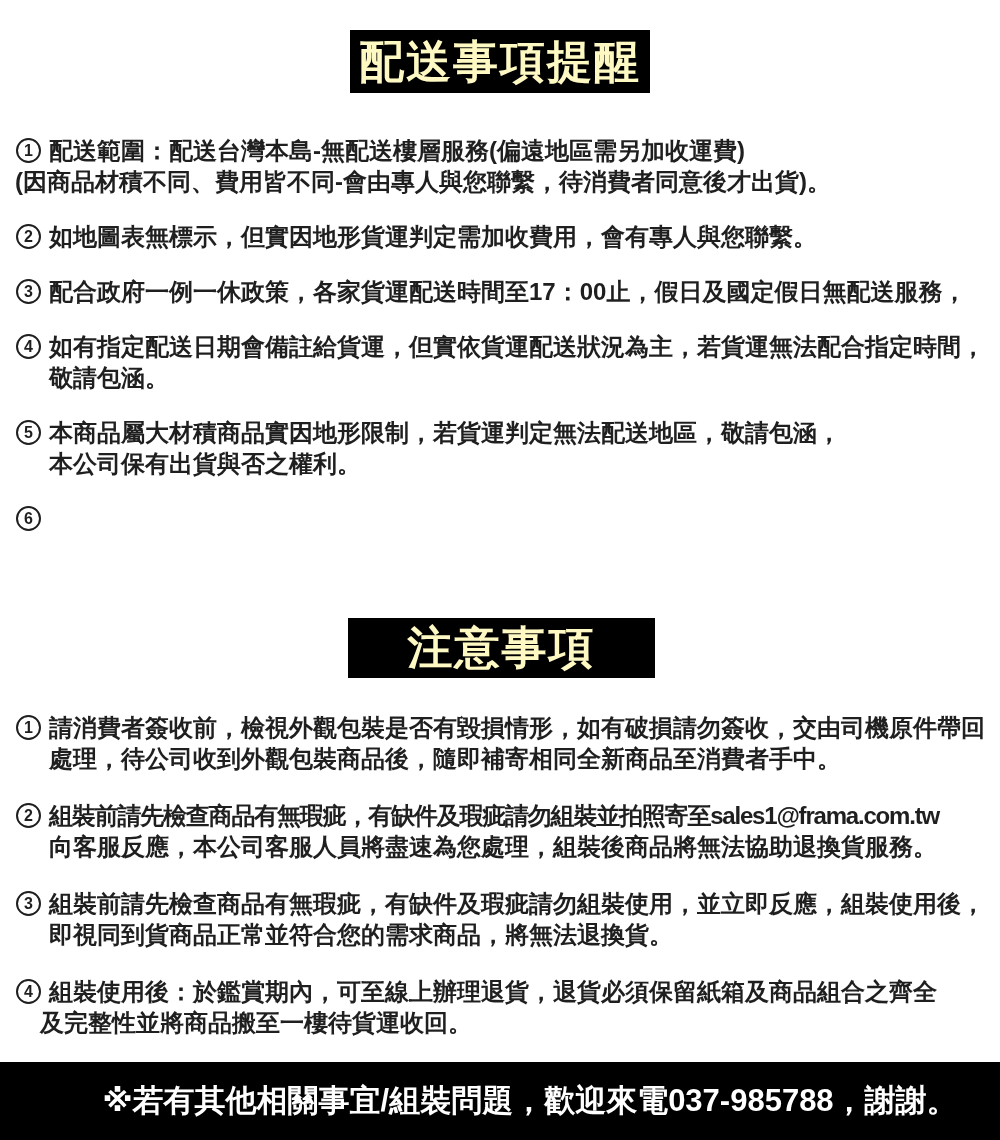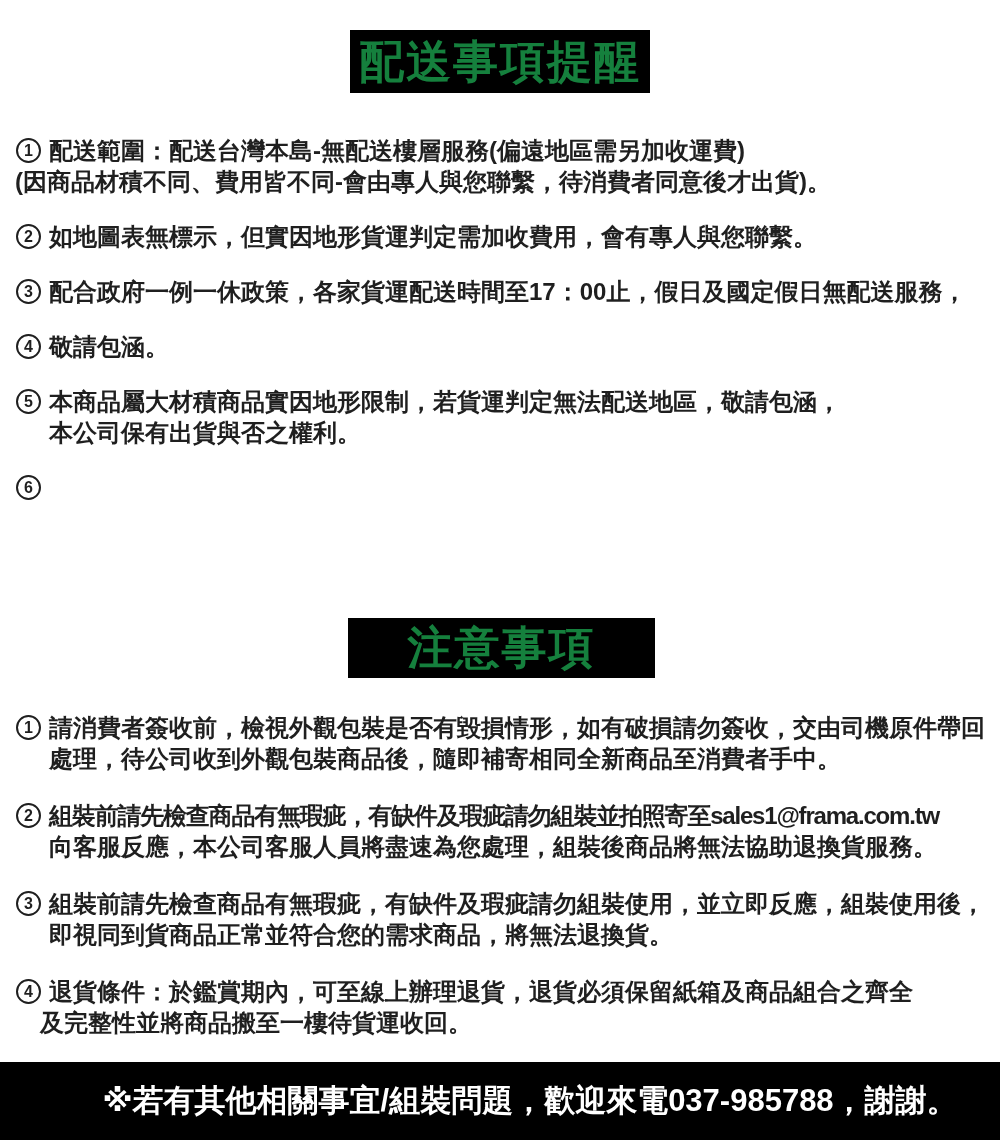--- a/index.html
+++ b/index.html
@@ -10,21 +10,21 @@
     position: relative;
     overflow: hidden;
     font-family: "Liberation Sans", "DejaVu Sans", sans-serif;
     color: #1f1f1f;
   }
 
   
   .banner {
     position: absolute;
     background: #000000;
-    color: #15803d;
+    color: #fef9c3;
     display: flex;
     align-items: center;
     justify-content: center;
     font-size: 45px;
     font-weight: bold;
     letter-spacing: 2px;
     white-space: nowrap;
   }
   .banner-shipping { top: 30px; left: 350px; width: 300px; height: 63px; }
   .banner-notice   { top: 618px; left: 348px; width: 307px; height: 60px; }
@@ -109,20 +109,21 @@
   <div class="item">
     <span class="num-badge">3</span>
     <div class="lines">
       <div class="line">配合政府一例一休政策，各家貨運配送時間至17：00止，假日及國定假日無配送服務，</div>
     </div>
   </div>
 
   <div class="item">
     <span class="num-badge">4</span>
     <div class="lines">
+      <div class="line">如有指定配送日期會備註給貨運，但實依貨運配送狀況為主，若貨運無法配合指定時間，</div>
       <div class="line">敬請包涵。</div>
     </div>
   </div>
 
   <div class="item">
     <span class="num-badge">5</span>
     <div class="lines">
       <div class="line">本商品屬大材積商品實因地形限制，若貨運判定無法配送地區，敬請包涵，</div>
       <div class="line">本公司保有出貨與否之權利。</div>
     </div>
@@ -160,21 +161,21 @@
     <span class="num-badge">3</span>
     <div class="lines">
       <div class="line">組裝前請先檢查商品有無瑕疵，有缺件及瑕疵請勿組裝使用，並立即反應，組裝使用後，</div>
       <div class="line">即視同到貨商品正常並符合您的需求商品，將無法退換貨。</div>
     </div>
   </div>
 
   <div class="item">
     <span class="num-badge">4</span>
     <div class="lines">
-      <div class="line">退貨條件：於鑑賞期內，可至線上辦理退貨，退貨必須保留紙箱及商品組合之齊全</div>
+      <div class="line">組裝使用後：於鑑賞期內，可至線上辦理退貨，退貨必須保留紙箱及商品組合之齊全</div>
       <div class="line pullback-sm">及完整性並將商品搬至一樓待貨運收回。</div>
     </div>
   </div>
 
 </div>
 
 <div class="footer">
   <span>※若有其他相關事宜/組裝問題，歡迎來電037-985788，謝謝。</span>
 </div>
 

